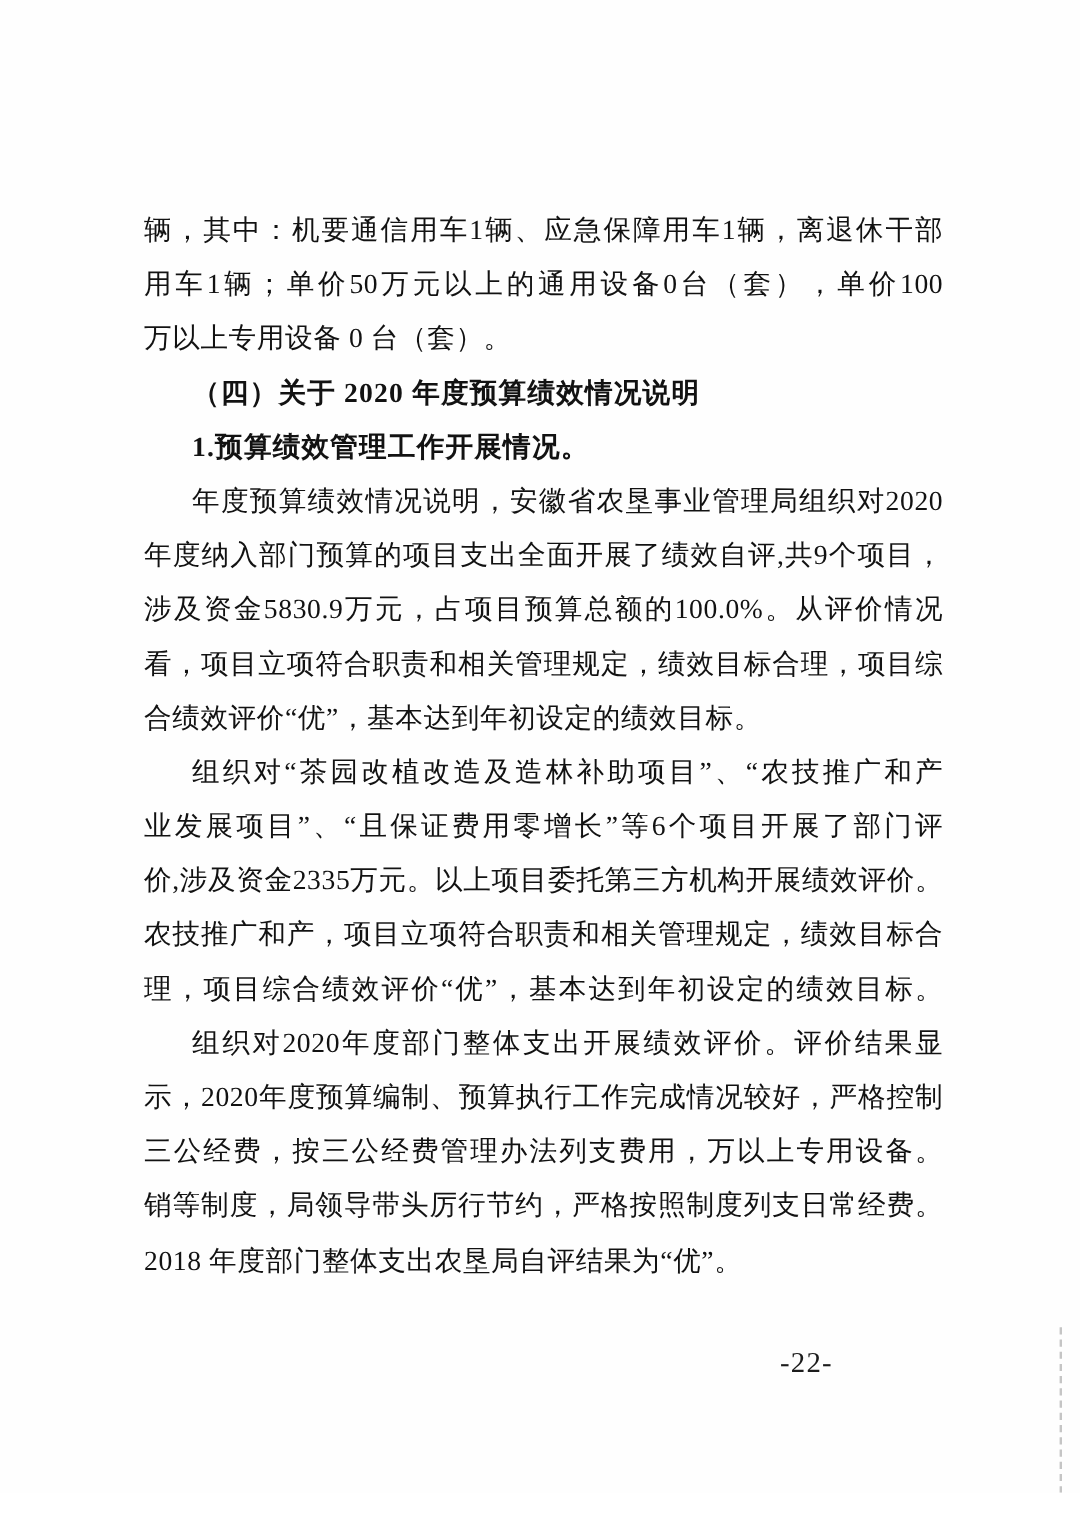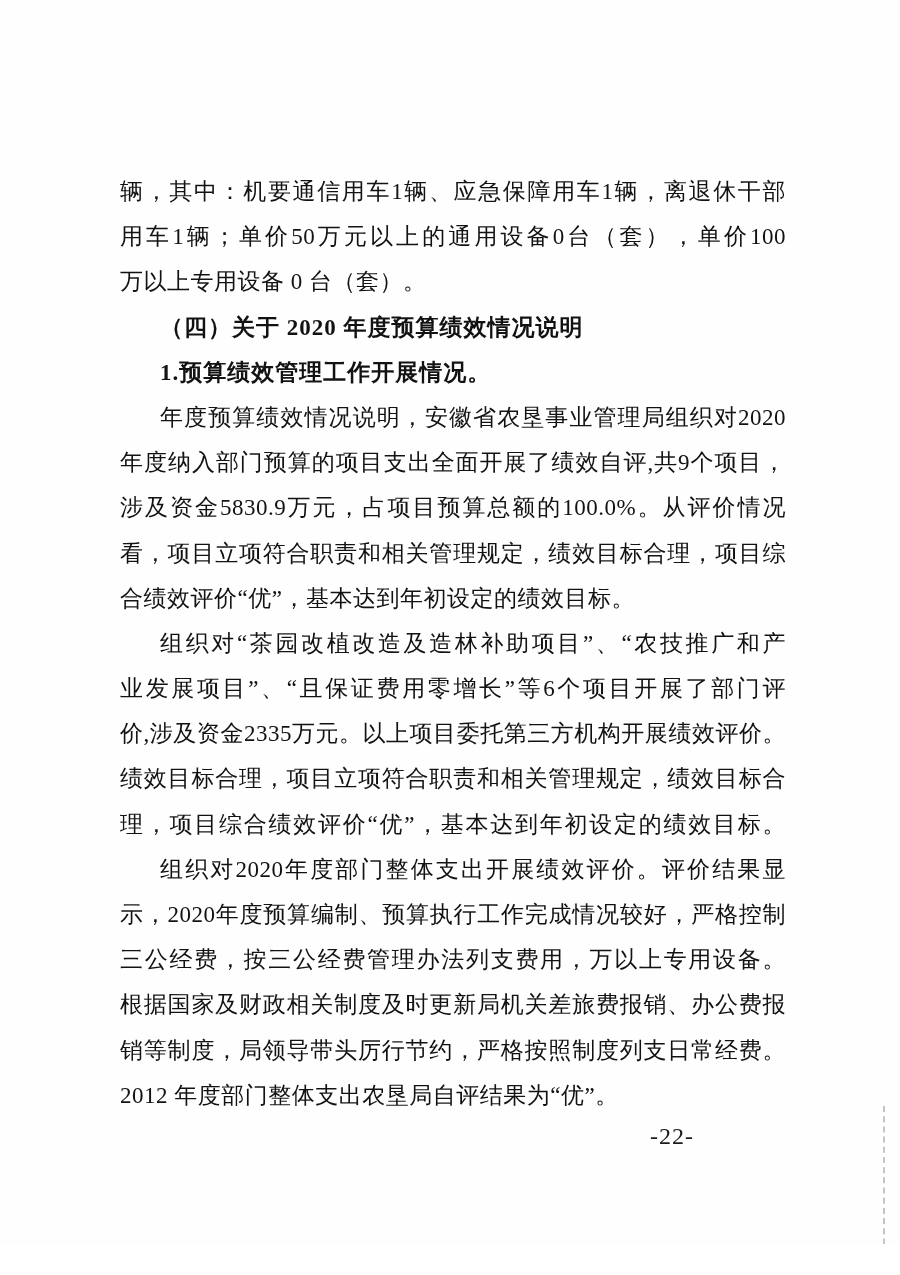--- a/index.html
+++ b/index.html
@@ -76,26 +76,25 @@
     <div class="line heading">（四）关于 2020 年度预算绩效情况说明</div>
     <div class="line heading">1.预算绩效管理工作开展情况。</div>
     <div class="line indent">年度预算绩效情况说明，安徽省农垦事业管理局组织对2020</div>
     <div class="line">年度纳入部门预算的项目支出全面开展了绩效自评,共9个项目，</div>
     <div class="line">涉及资金5830.9万元，占项目预算总额的100.0%。从评价情况</div>
     <div class="line">看，项目立项符合职责和相关管理规定，绩效目标合理，项目综</div>
     <div class="line end">合绩效评价“优”，基本达到年初设定的绩效目标。</div>
     <div class="line indent">组织对“茶园改植改造及造林补助项目”、“农技推广和产</div>
     <div class="line">业发展项目”、“且保证费用零增长”等6个项目开展了部门评</div>
     <div class="line">价,涉及资金2335万元。以上项目委托第三方机构开展绩效评价。</div>
-    <div class="line">绩效目标合理，项目立项符合职责和相关管理规定，绩效目标合</div>
+    <div class="line">农技推广和产，项目立项符合职责和相关管理规定，绩效目标合</div>
     <div class="line">理，项目综合绩效评价“优”，基本达到年初设定的绩效目标。</div>
     <div class="line indent">组织对2020年度部门整体支出开展绩效评价。评价结果显</div>
     <div class="line">示，2020年度预算编制、预算执行工作完成情况较好，严格控制</div>
     <div class="line">三公经费，按三公经费管理办法列支费用，万以上专用设备。</div>
-    <div class="line">根据国家及财政相关制度及时更新局机关差旅费报销、办公费报</div>
     <div class="line">销等制度，局领导带头厉行节约，严格按照制度列支日常经费。</div>
-    <div class="line end">2012 年度部门整体支出农垦局自评结果为“优”。</div>
+    <div class="line end">2018 年度部门整体支出农垦局自评结果为“优”。</div>
   </div>
 
   <div class="page-number">-22-</div>
 
   <div class="dashed-edge"></div>
 </div>
 
 </body></html>

